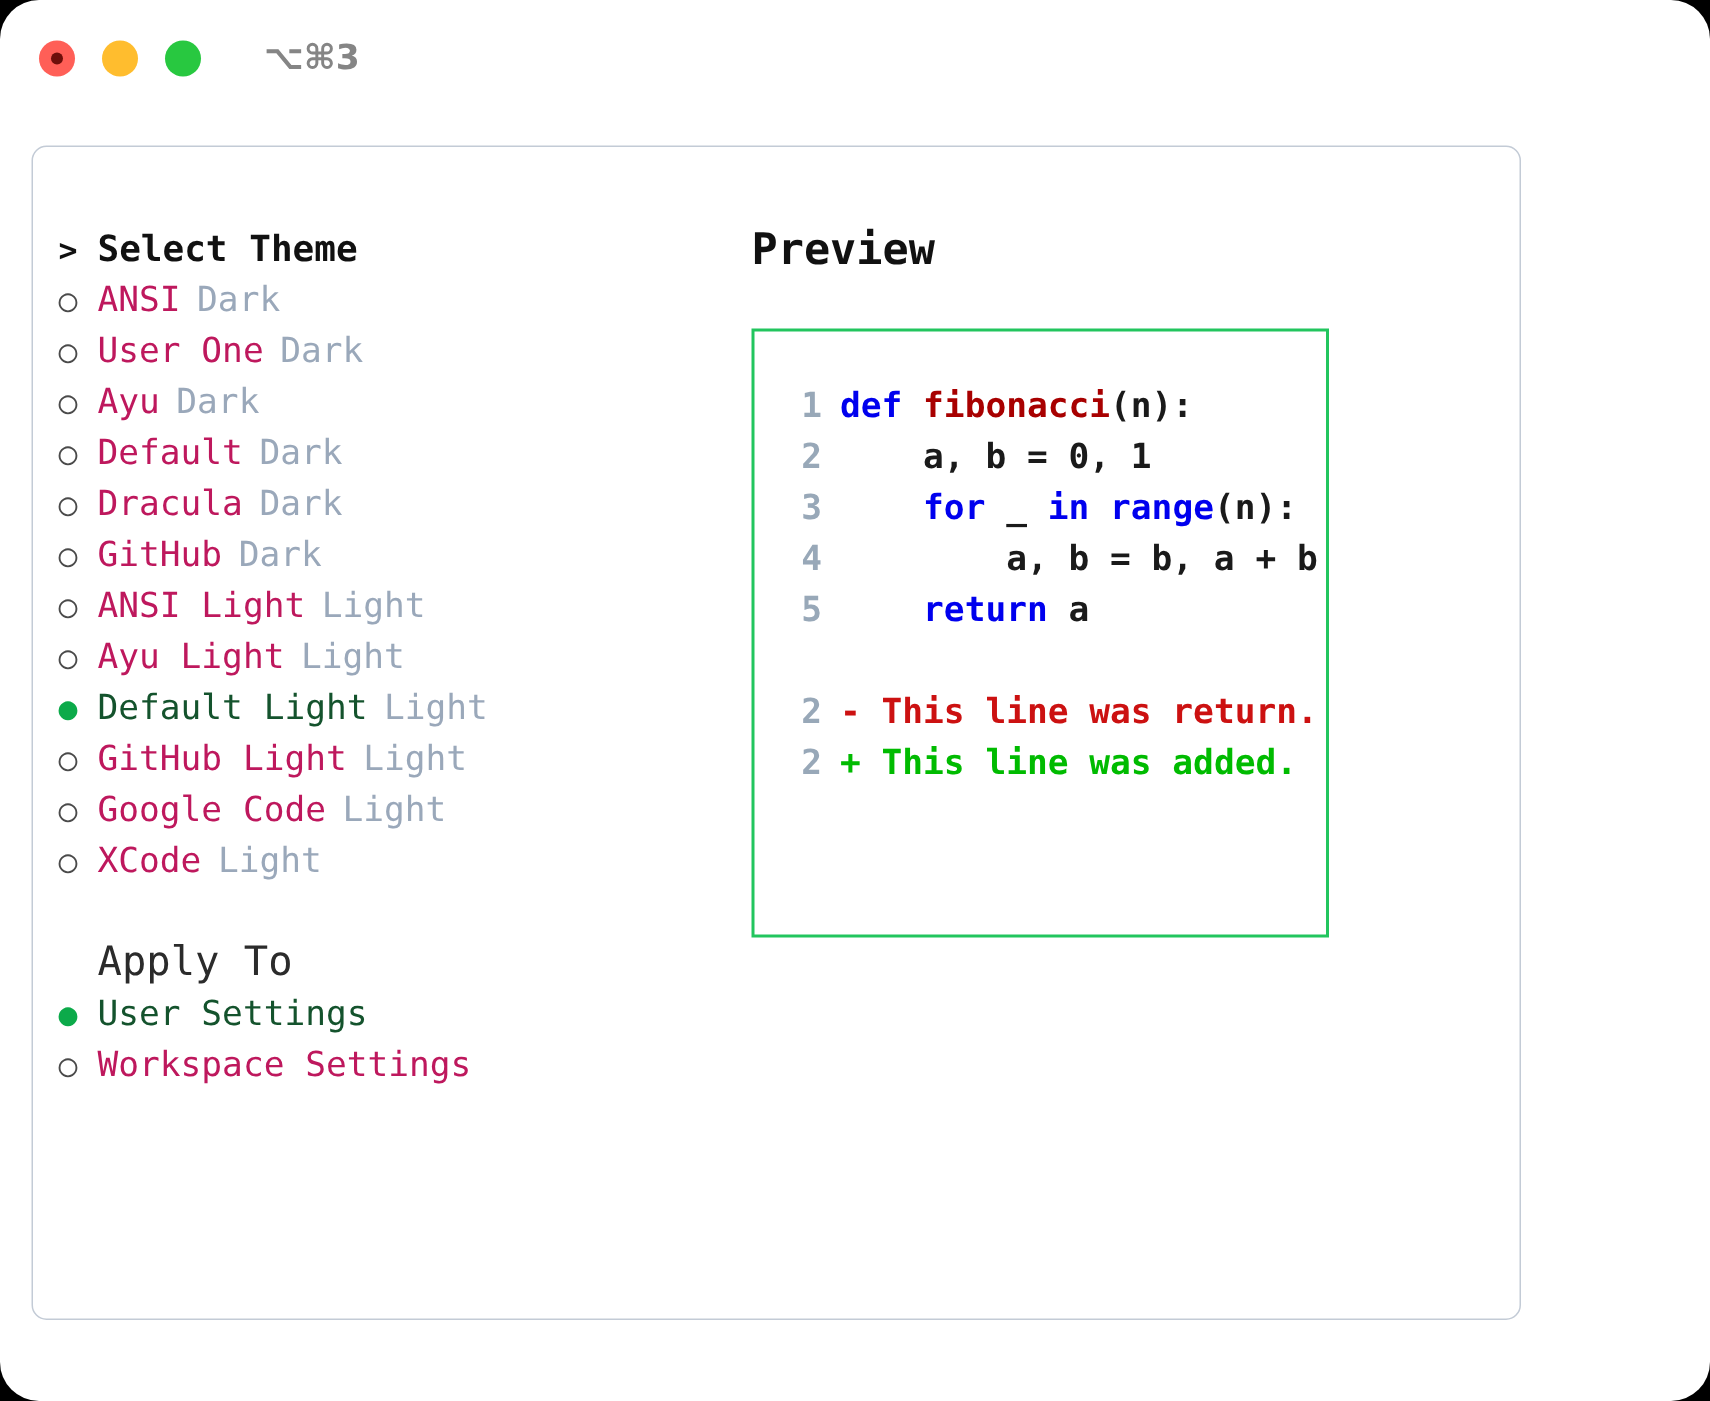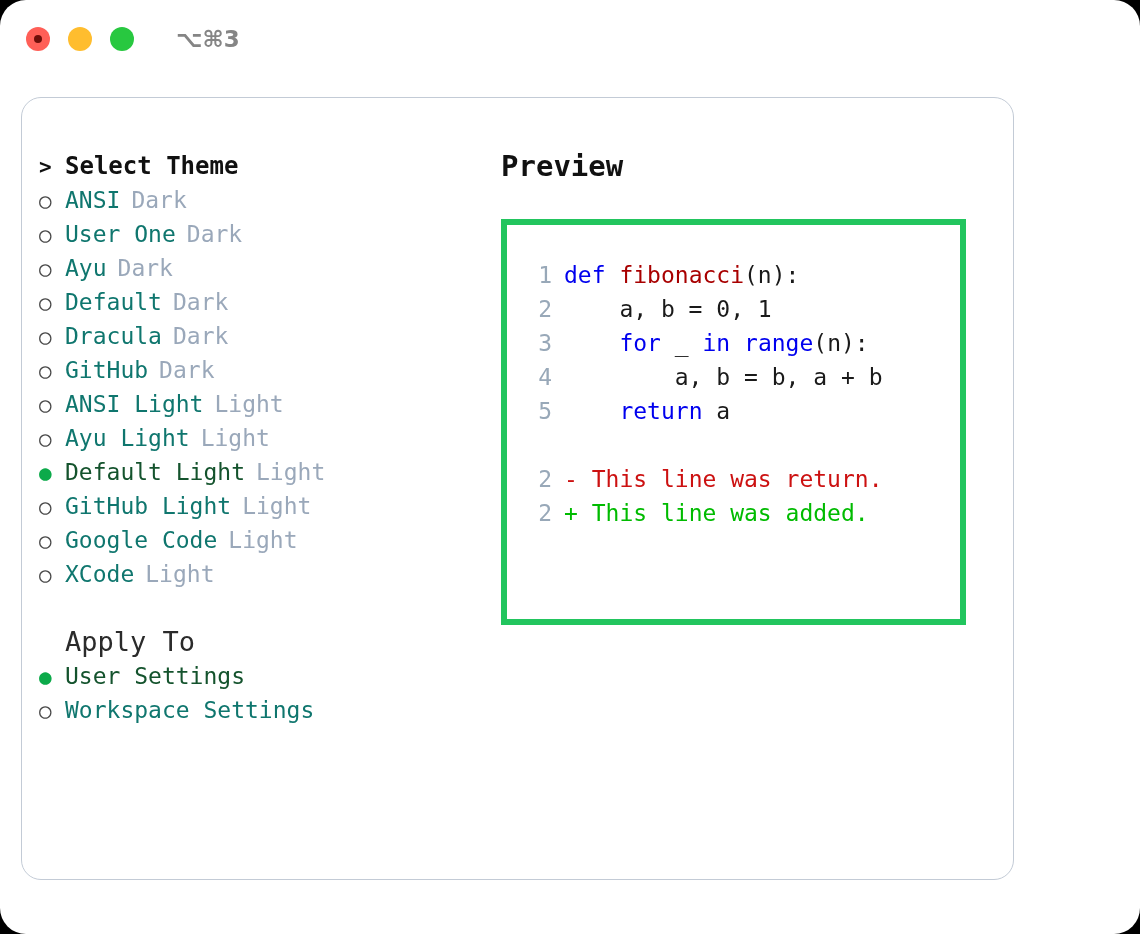--- a/index.html
+++ b/index.html
@@ -66,21 +66,21 @@
     font-family: "DejaVu Sans", "Liberation Sans", sans-serif;
   }
 
   
   #panel {
     position: absolute;
     left: 21px; top: 97px;
     width: 993px;
     height: 783px;
     border: 1.5px solid #c3cbd6;
-    border-radius: 20px;
+    border-radius: 10px;
     box-sizing: border-box;
     background: #ffffff;
   }
 
   
   #left-col {
     position: absolute;
     left: 17px;
     top: 51px;
     width: 460px;
@@ -102,21 +102,21 @@
   }
   .bullet.sel { color: #0caa4a; }
 
   .header-row {
     font-weight: bold;
     color: #111111;
     font-size: 24px;
   }
   .header-row .bullet { color: #111111; font-weight: bold; }
 
-  .name { color: #0f766e; }
+  .name { color: #be185d; }
   .name.sel { color: #14532d; }
   .tag {
     color: #9aa8ba;
     margin-left: 11px;
   }
 
   .group-title {
     height: 34px;
     line-height: 34px;
     font-size: 27px;
@@ -142,26 +142,27 @@
   }
   #preview-title {
     font-size: 29px;
     color: #111111;
     font-weight: bold;
     line-height: 34px;
     height: 34px;
   }
   #preview-box {
     margin-top: 36px;
-    width: 465px;
+    width: 385px;
     height: 406px;
-    border: 6px solid #22c55e;
+    border: 2px solid #22c55e;
     box-sizing: border-box;
     background: #ffffff;
     padding: 33px 0 0 0;
+    font-weight: bold;
   }
   .code-line {
     height: 34px;
     line-height: 34px;
     font-size: 23px;
     white-space: pre;
     padding-left: 19px;
     color: #1a1a1a;
   }
   .ln {

